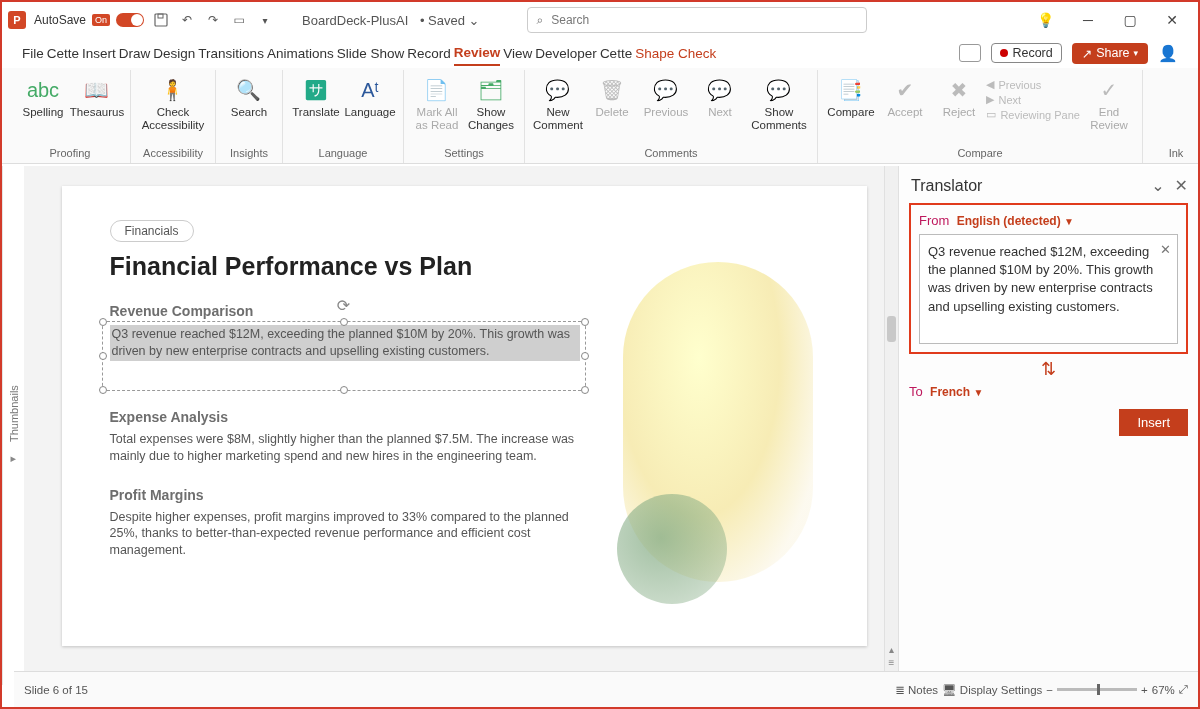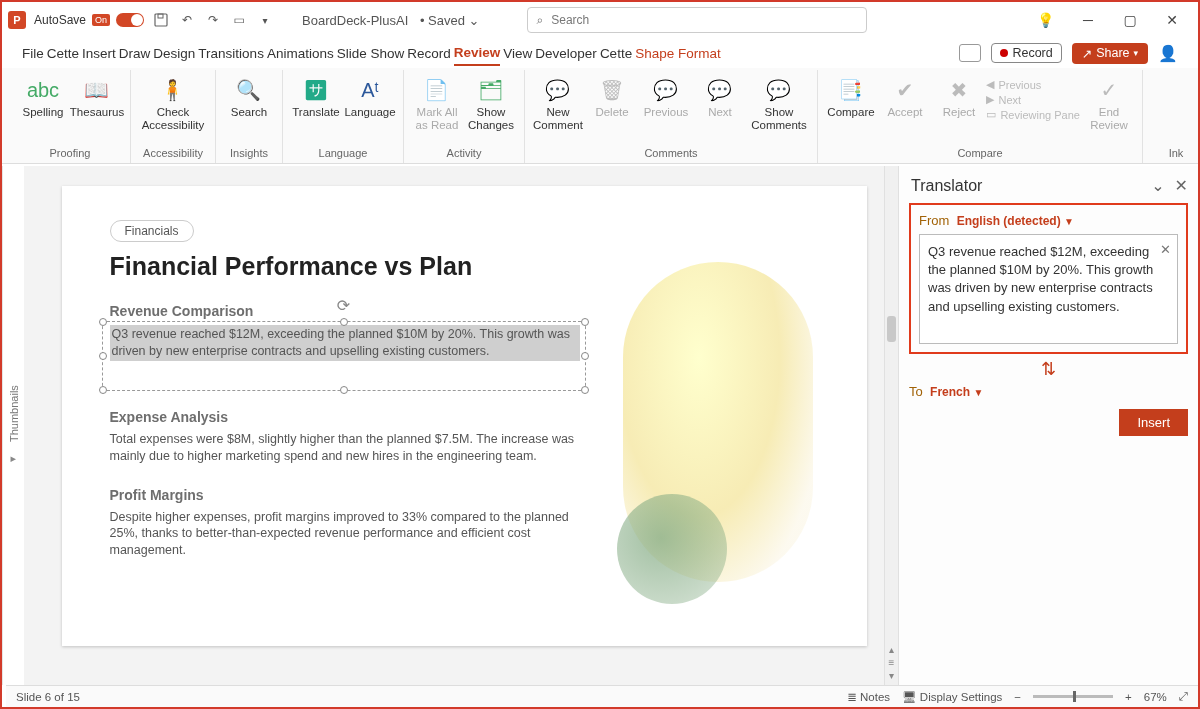--- a/index.html
+++ b/index.html
@@ -63,33 +63,33 @@
 
   .vscroll { width: 14px; background: #f0f0f0; border-left: 1px solid #e0e0e0; position: relative; }
   .vthumb { position: absolute; left: 2px; right: 2px; top: 150px; height: 26px; background: #c8c8c8; border-radius: 3px; }
   .varrows { position: absolute; bottom: 4px; left: 0; right: 0; display: flex; flex-direction: column; align-items: center; gap: 2px; color: #888; font-size: 10px; }
 
   
   .pane { width: 300px; border-left: 1px solid #e0e0e0; background: #fdfdfd; display: flex; flex-direction: column; padding: 8px 10px 10px 10px; }
   .pane-head { display: flex; align-items: center; font-size: 16px; color: #333; padding: 2px 0 8px 2px; }
   .pane-head .ctl { margin-left: auto; display: flex; gap: 10px; color: #666; }
   .fromblk { border: 2.5px solid #e03a1c; padding: 8px; }
-  .lab { font-size: 13px; color: #a16207; }
+  .lab { font-size: 13px; color: #be185d; }
   .langsel { color: #c43e1c; font-weight: 600; margin-left: 4px; }
   .srcbox { border: 1px solid #bbb; background: #fff; margin-top: 6px; padding: 8px 22px 8px 8px; font-size: 13px; min-height: 110px; position: relative; line-height: 1.4; }
   .srcbox .xx { position: absolute; top: 6px; right: 6px; color: #777; font-size: 13px; }
   .swap { text-align: center; color: #c43e1c; font-size: 18px; padding: 4px 0; }
   .tgtbox { background: #f0f4f8; padding: 10px; font-size: 13px; margin-top: 6px; line-height: 1.45; }
   .insert { margin-top: 10px; margin-left: auto; background: #c43e1c; color: #fff; padding: 6px 18px; font-size: 13px; width: fit-content; }
   .transof { margin-top: 16px; font-size: 13.5px; }
   .transof .chv { color: #666; margin-right: 4px; }
 
   
-  .status { position: absolute; bottom: 0; left: 4px; right: 0; height: 22px; border-top: 1px solid #ddd; display: flex; align-items: center; padding: 0 10px; font-size: 11.5px; color: #555; gap: 14px; background: #fafafa; }
-  .status .right { margin-left: auto; display: flex; align-items: center; gap: 12px; }
+  .status { position: absolute; bottom: 0; left: 12px; right: 0; height: 36px; border-top: 1px solid #ddd; display: flex; align-items: center; padding: 0 10px; font-size: 11.5px; color: #555; gap: 14px; background: #fafafa; }
+  .status .right { margin-left: auto; display: flex; align-items: center; gap: 4px; }
   .zoomslider { width: 80px; height: 3px; background: #bbb; position: relative; }
   .zoomslider::after { content: ""; position: absolute; left: 50%; top: -4px; width: 3px; height: 11px; background: #666; }
 
   svg { display: block; }
 </style>
 </head>
 <body>
 
 <div class="titlebar">
   <div class="app-icon">P</div>
@@ -131,21 +131,21 @@
   <div class="tab">Draw</div>
   <div class="tab">Design</div>
   <div class="tab">Transitions</div>
   <div class="tab">Animations</div>
   <div class="tab">Slide Show</div>
   <div class="tab">Record</div>
   <div class="tab active">Review</div>
   <div class="tab">View</div>
   <div class="tab">Developer</div>
   <div class="tab">Cette</div>
-  <div class="tab context">Shape Format</div>
+  <div class="tab context">Shape Check</div>
   <div class="tabs-right">
     <div class="comment-bubble"></div>
     <div class="record-btn">
         <div class="record-dot"></div>
         <span>Record</span>
       </div>
     <div class="share-btn">
         <span>↗</span>
         <span>Share</span>
         <span style="font-size:9px;">▾</span>
@@ -206,21 +206,21 @@
           <div class="ricon">📄</div>
           <span style="white-space:pre-line">Mark All
 as Read</span>
         </div>
       <div class="rbtn">
           <div class="ricon">🗂</div>
           <span style="white-space:pre-line">Show
 Changes</span>
         </div>
     </div>
-    <div class="group-label">Activity</div>
+    <div class="group-label">Settings</div>
   </div>
   <div class="group">
     <div class="group-body">
       <div class="rbtn">
           <div class="ricon teal">💬</div>
           <span style="white-space:pre-line">New
 Comment</span>
         </div>
       <div class="rbtn disabled">
           <div class="ricon">🗑</div>

